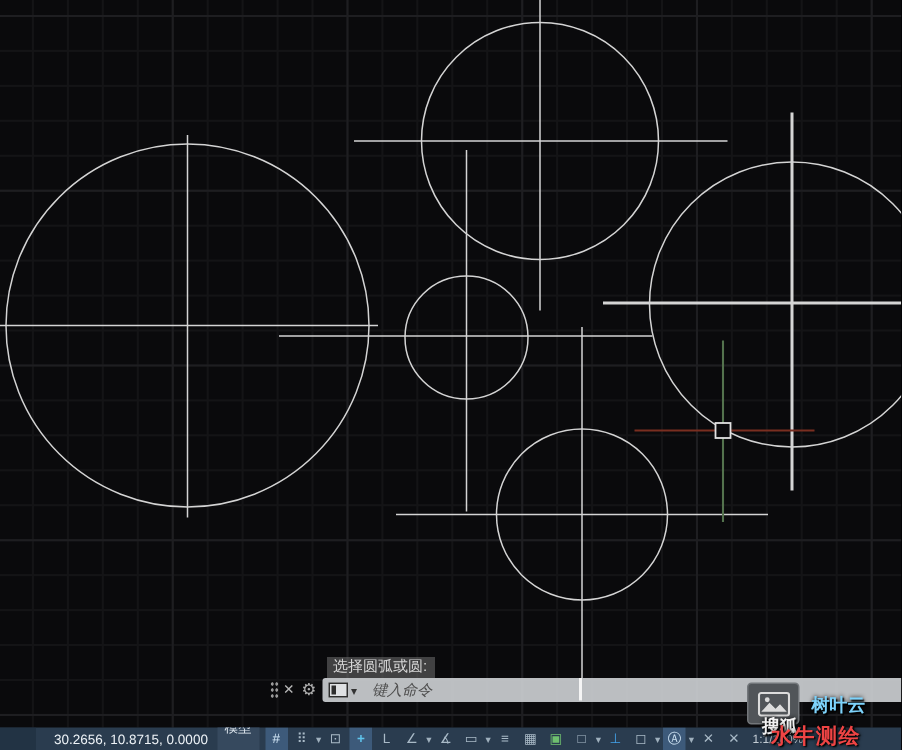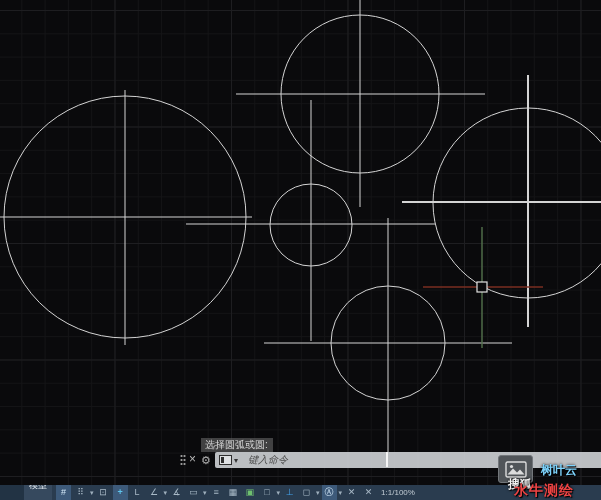--- a/index.html
+++ b/index.html
@@ -17,21 +17,21 @@
       linear-gradient(to bottom,#141416 1px,transparent 1px);
     background-size:116.5px 116.5px,116.5px 116.5px,23.3px 23.3px,23.3px 23.3px;
     background-position:-2px 10px,-2px 10px,-2px 10px,-2px 10px;}
   #drawing{position:absolute;left:0;top:0;}
 
   
   .cmd-row{position:absolute;font-size:10px;line-height:13px;
     color:#d8d8d8;background:rgba(112,112,112,0.55);
     padding:0 5px 1px 4px;white-space:pre;}
   #cmd-row1{left:218px;top:424px;}
-  #cmd-row2{left:201px;top:438px;}
+  #cmd-row2{left:218px;top:438px;}
   #cmd-grip{position:absolute;left:180px;top:454px;width:6px;height:12px;
     background-image:radial-gradient(circle,#9a9a9a 1px,transparent 1.2px);
     background-size:3px 4px;}
   #cmd-close{position:absolute;left:189px;top:451px;font-size:12px;color:#b8b8b8;
     line-height:16px;cursor:default;}
   #cmd-wrench{position:absolute;left:201px;top:452px;font-size:11px;color:#b0b0b0;
     line-height:16px;}
   #cmd-bar{position:absolute;left:215px;top:452px;width:386px;height:16px;
     background:rgba(203,206,209,0.92);border-radius:2px 0 0 2px;
     display:flex;align-items:center;padding-left:4px;}
@@ -108,20 +108,21 @@
 
   <div id="cmd-bar">
     <span class="winicon"></span>
     <span class="caret">▾</span>
     <span id="cmd-placeholder">键入命令</span>
   </div>
   <div id="cmd-line-overlay"></div>
 
   <div id="statusbar">
     <div class="spacer"></div>
+    <div id="coords">30.2656, 10.8715, 0.0000</div>
     <div id="model-btn">模型</div>
     <div id="status-icons" style="display:flex;align-items:center;">
         <span class="sicon active">#</span>
         <span class="sicon">⠿</span>
         <span class="scaret">▾</span>
         <span class="sicon">⊡</span>
         <span class="sicon active-cyan">+</span>
         <span class="sicon">L</span>
         <span class="sicon">∠</span>
         <span class="scaret">▾</span>

